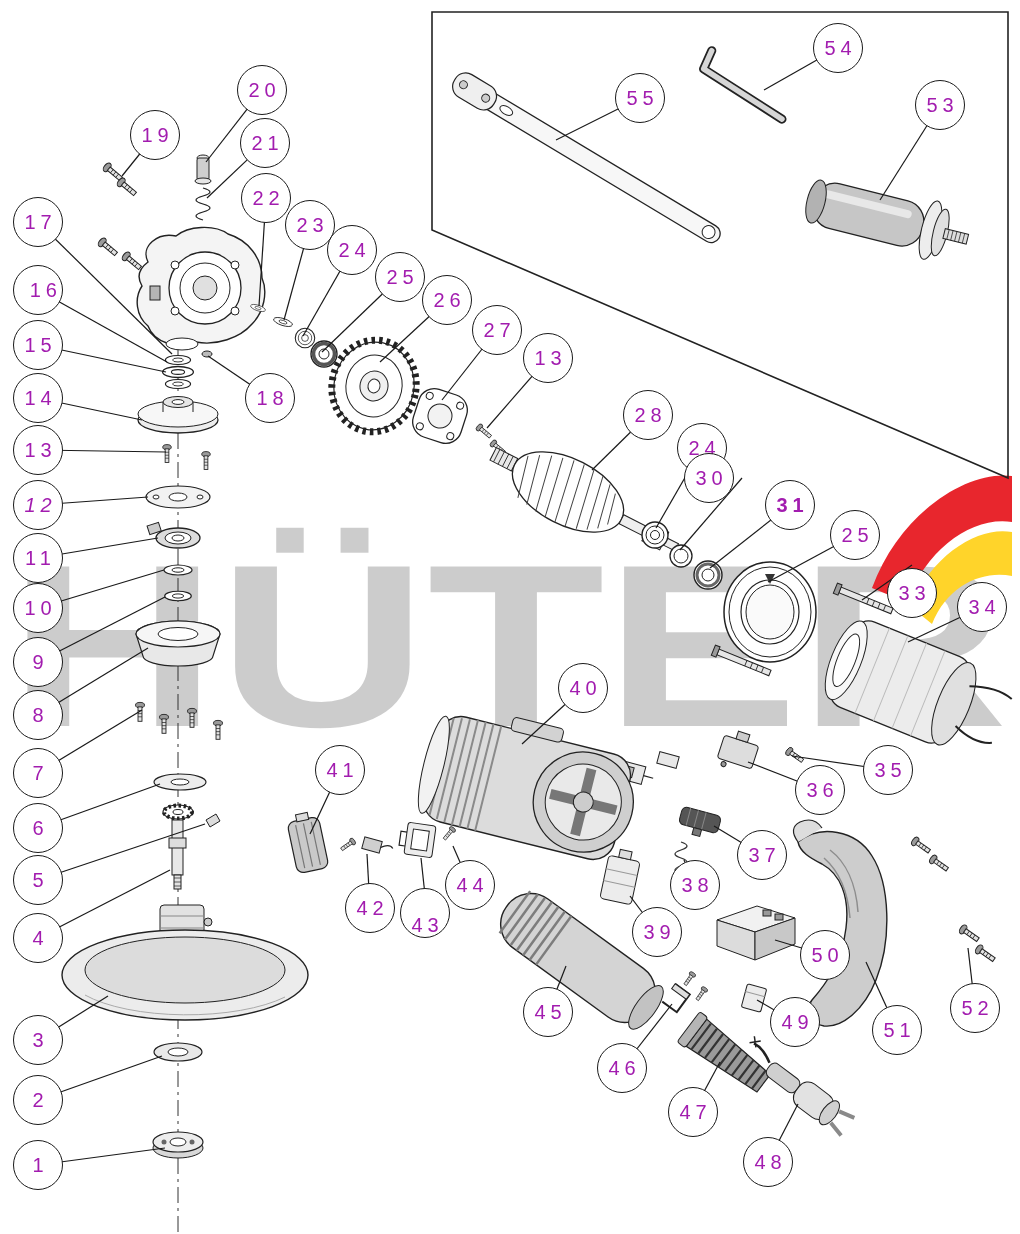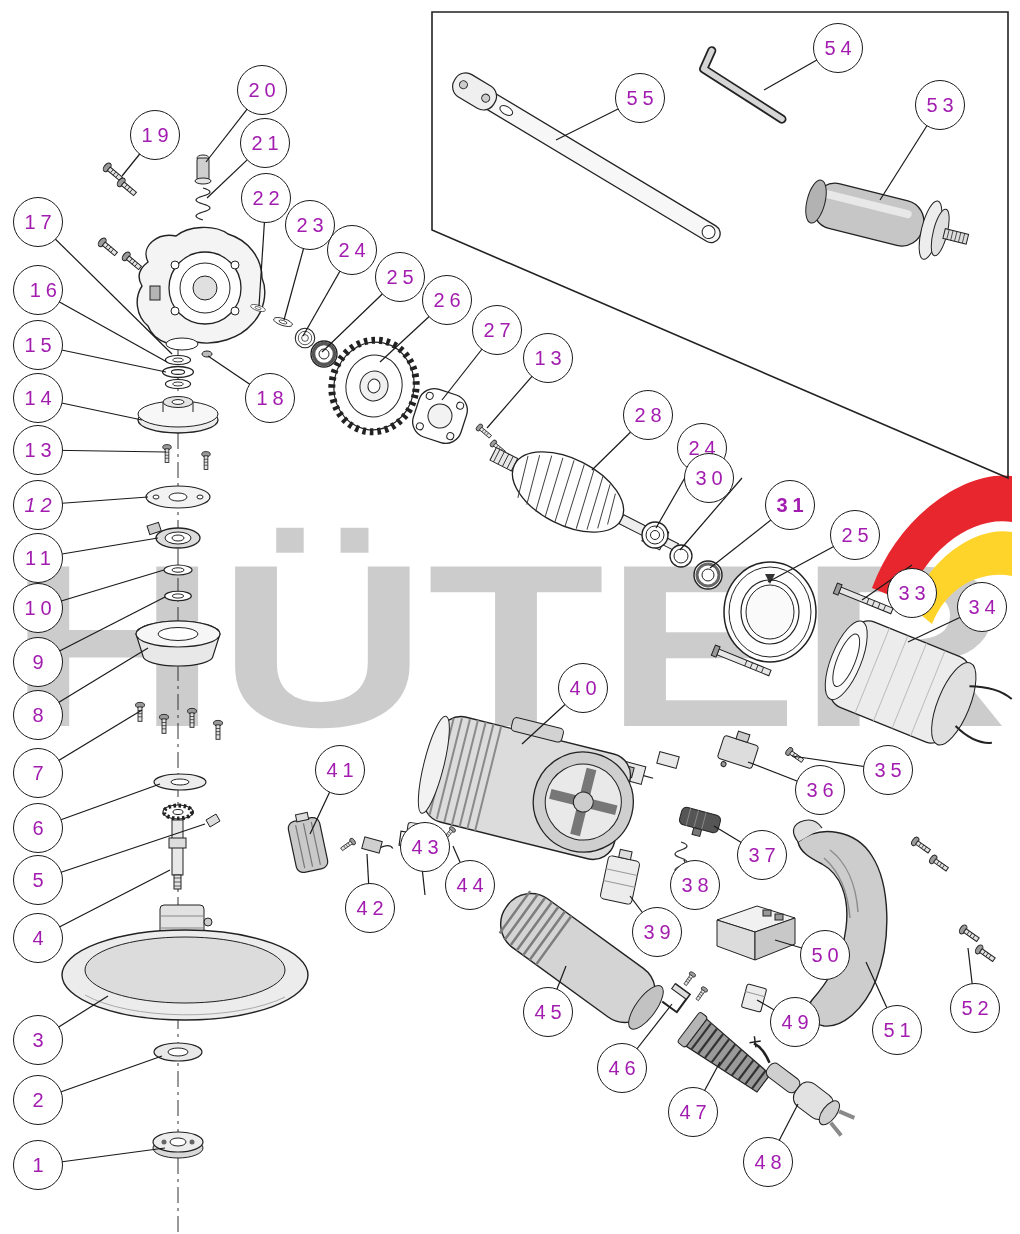--- a/index.html
+++ b/index.html
@@ -533,21 +533,21 @@
       </div>
       <div class="balloon" style="left: 558px; top: 663px;">
         <span>40</span>
       </div>
       <div class="balloon" style="left: 315px; top: 745px;">
         <span>41</span>
       </div>
       <div class="balloon" style="left: 345px; top: 883px;">
         <span>42</span>
       </div>
-      <div class="balloon" style="left: 400px; top: 822px;">
+      <div class="balloon" style="left: 400px; top: 888px; align-items: flex-end;">
         <span>43</span>
       </div>
       <div class="balloon" style="left: 445px; top: 860px;">
         <span>44</span>
       </div>
       <div class="balloon" style="left: 523px; top: 987px;">
         <span>45</span>
       </div>
       <div class="balloon" style="left: 597px; top: 1043px;">
         <span>46</span>

